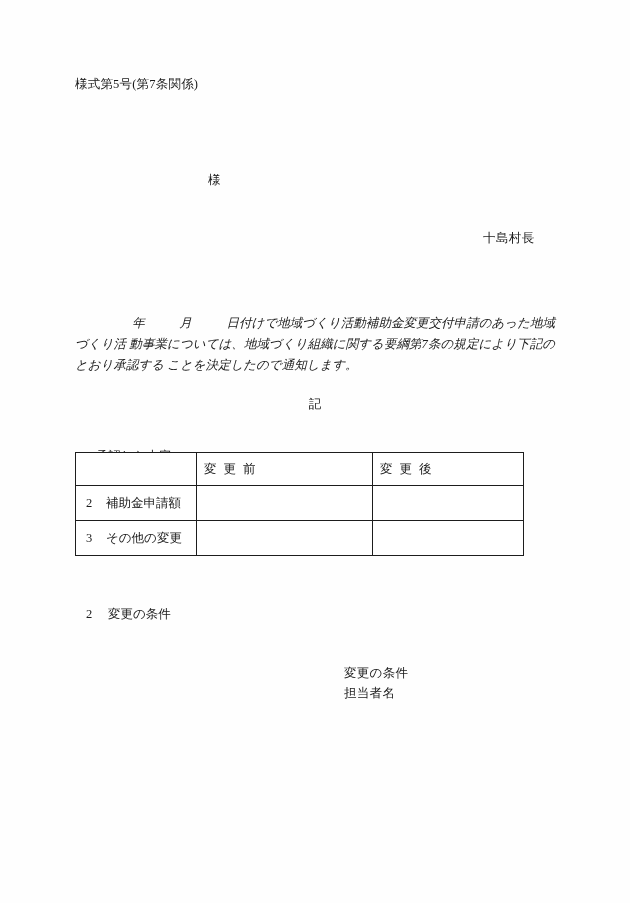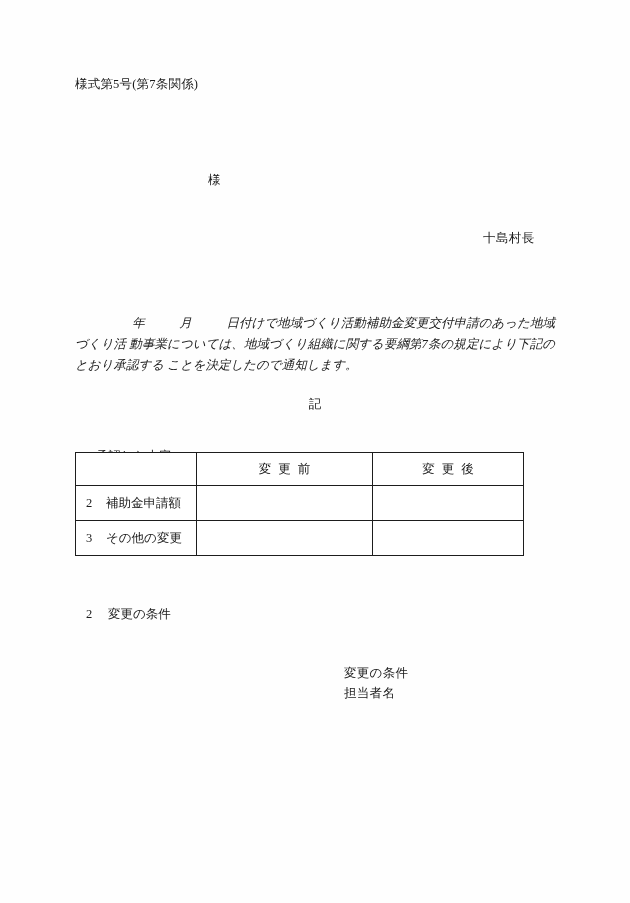--- a/index.html
+++ b/index.html
@@ -154,21 +154,21 @@
   .content-table th,
   .content-table td {
     border: 1px solid #1d1d1d;
     height: 32px;
     padding: 0;
     font-weight: normal;
     font-size: 12.5px;
     vertical-align: middle;
   }
   .content-table th.col-head {
-    text-align: center;
+    text-align: left;
     letter-spacing: 7px;
     text-indent: 7px;
     font-family: Liberation Mono, monospace;
   }
   .content-table th.corner-head {
     border-right-color: #1d1d1d;
   }
   .content-table td.row-label {
     padding-left: 10px;
     text-align: left;

